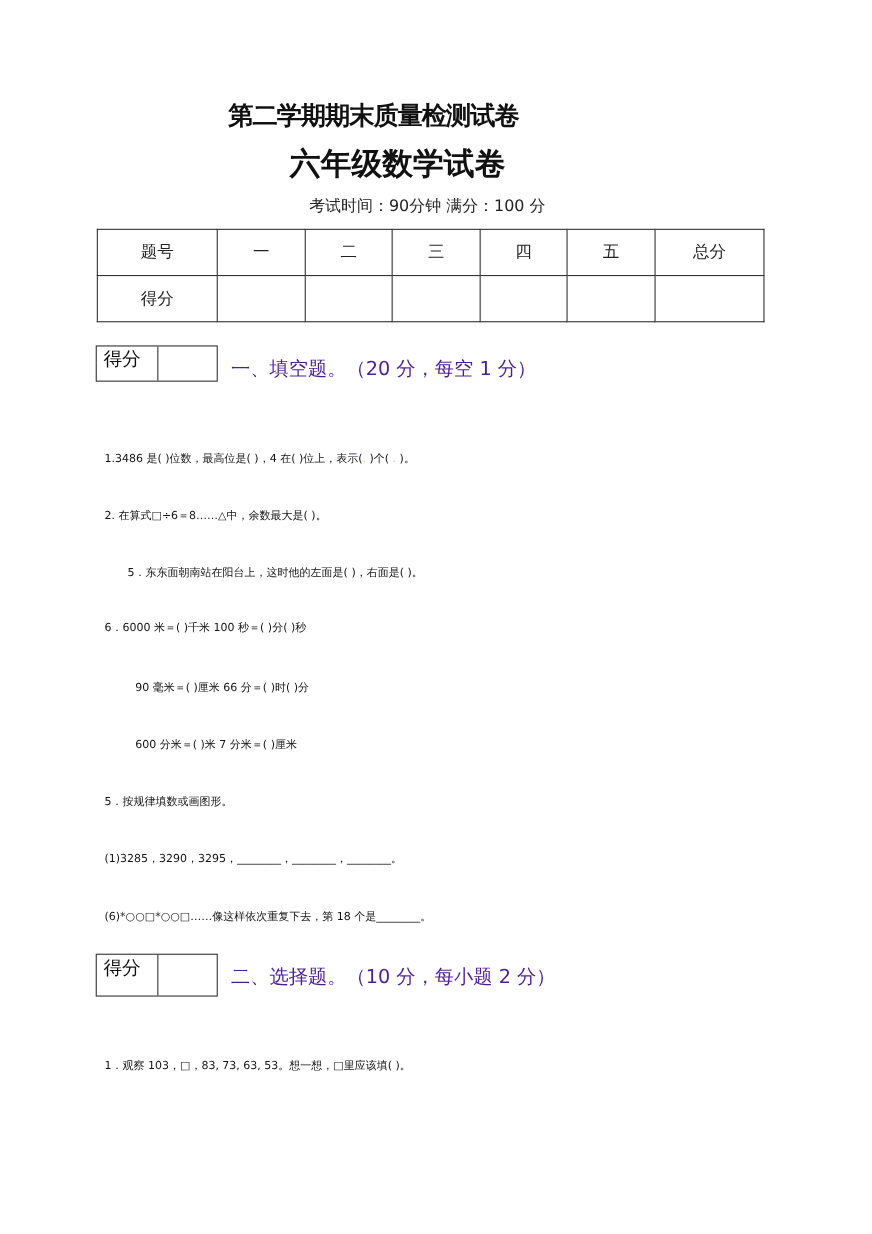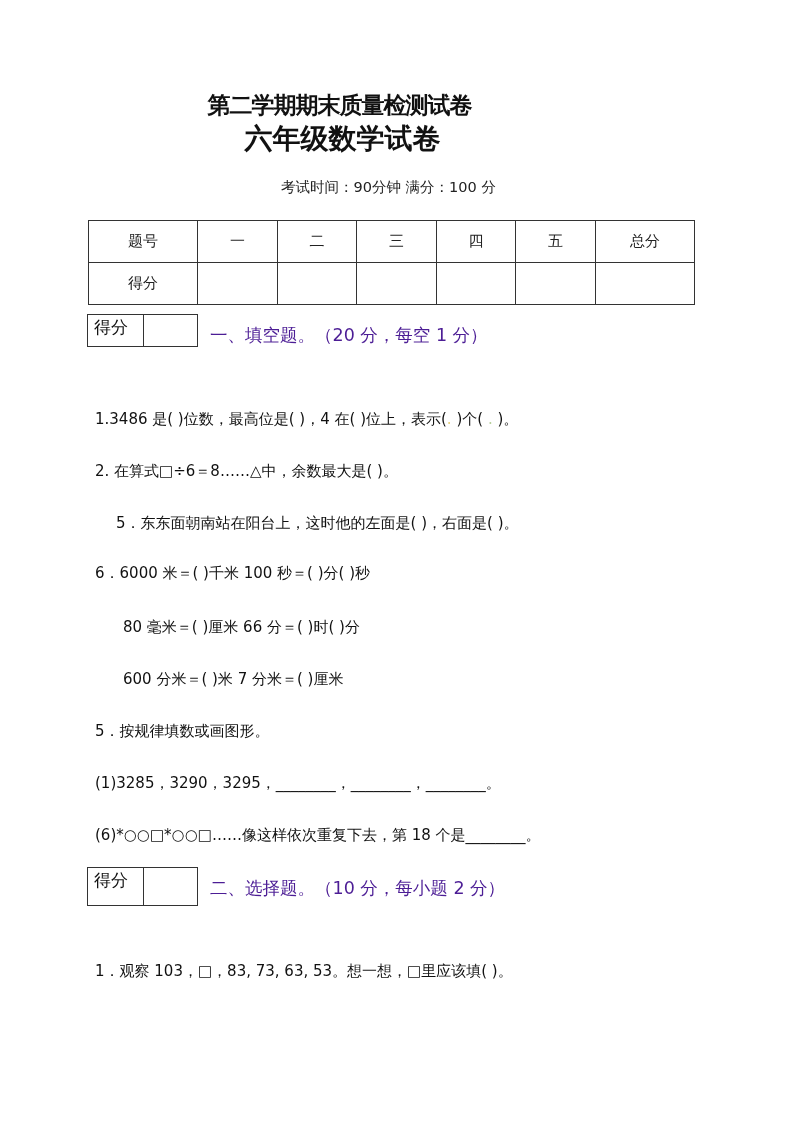--- a/index.html
+++ b/index.html
@@ -7,48 +7,48 @@
       width: 793px; height: 1122px; position: relative; overflow: hidden;
       font-family: "DejaVu Sans", "Liberation Sans", sans-serif;
       color: #111111;
     }
     .abs { position: absolute; white-space: nowrap; }
     .title1 {
       left: 0; width: 679px; top: 90px; text-align: center;
       font-size: 23px; font-weight: bold; letter-spacing: -1px;
     }
     .title2 {
-      left: 0; width: 685px; top: 120px; text-align: center;
-      font-size: 28px; font-weight: bold; letter-spacing: 0px;
+      left: 0; width: 685px; top: 130px; text-align: center;
+      font-size: 28px; font-weight: bold; letter-spacing: 0px; padding-left: 19px;
     }
     .meta {
       left: 0; width: 777px; top: 178px; text-align: center;
       font-size: 14.5px; color: #222;
     }
     table.score {
-      position: absolute; left: 88px; top: 220px;
+      position: absolute; left: 88px; top: 208px;
       border-collapse: collapse; table-layout: fixed;
     }
     table.score td {
       border: 1px solid #333; height: 41px; padding: 0;
       text-align: center; font-size: 15px; color: #222;
     }
     .box {
       position: absolute; border: 1px solid #333; display: flex;
       width: 111px; height: 33px; box-sizing: border-box;
     }
     .box .lbl {
       width: 56px; border-right: 1px solid #333; font-size: 17px;
       line-height: 24px; padding-left: 6px; box-sizing: border-box;
     }
     .box .val { flex: 1; }
     .sec {
       font-size: 17.5px; color: #4c1d95;
     }
-    .q { font-size: 15px; color: #111; left: 95px; }
+    .q { font-size: 10px; color: #111; left: 95px; }
     .q.indent { left: 123px; }
     .dot-y { color: #e8d27a; }
     .dot-g { color: #b7cf9c; }
   </style>
 </head>
 <body>
 
 <div>
   <div class="abs title1">第二学期期末质量检测试卷</div>
   <div class="abs title2">六年级数学试卷</div>
@@ -92,21 +92,21 @@
   <div class="val"></div>
 </div>
 <div class="abs sec" style="left:210px; top:323px;">一、填空题。（20 分，每空 1 分）</div>
 
 <div class="abs q" style="top:410px;">
   <span>1.3486 是(     )位数，最高位是(     )，4 在(     )位上，表示(</span><span class="dot-y">.</span><span>   )个(</span><span class="dot-g"> .</span><span>   )。</span>
 </div>
 <div class="abs q" style="top:462px;">2. 在算式□÷6＝8……△中，余数最大是(     )。</div>
 <div class="abs q" style="top:514px;margin-left:21px;">5．东东面朝南站在阳台上，这时他的左面是(   )，右面是(   )。</div>
 <div class="abs q" style="top:564px;">6．6000 米＝(   )千米   100 秒＝(   )分(   )秒</div>
-<div class="abs q indent" style="top:618px;">80 毫米＝(   )厘米   66 分＝(   )时(   )分</div>
+<div class="abs q indent" style="top:618px;">90 毫米＝(   )厘米   66 分＝(   )时(   )分</div>
 <div class="abs q indent" style="top:670px;">600 分米＝(   )米     7 分米＝(   )厘米</div>
 <div class="abs q" style="top:722px;">5．按规律填数或画图形。</div>
 <div class="abs q" style="top:774px;">(1)3285，3290，3295，________，________，________。</div>
 <div class="abs q" style="top:826px;">(6)*○○□*○○□……像这样依次重复下去，第 18 个是________。</div>
 
 <div class="box" style="left:87px; top:867px; height:39px;">
   <div class="lbl">得分</div>
   <div class="val"></div>
 </div>
 <div class="abs sec" style="left:210px; top:876px;">二、选择题。（10 分，每小题 2 分）</div>

